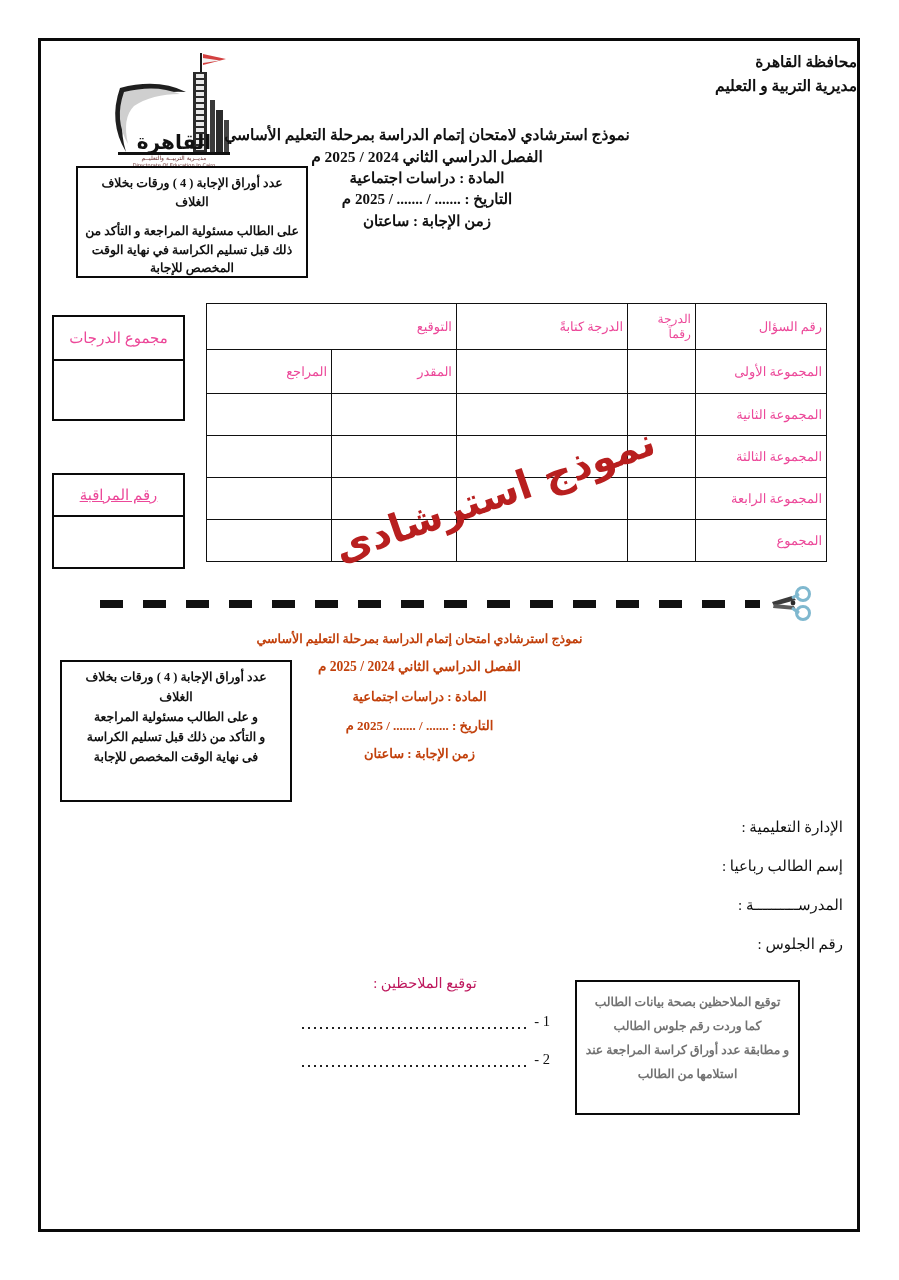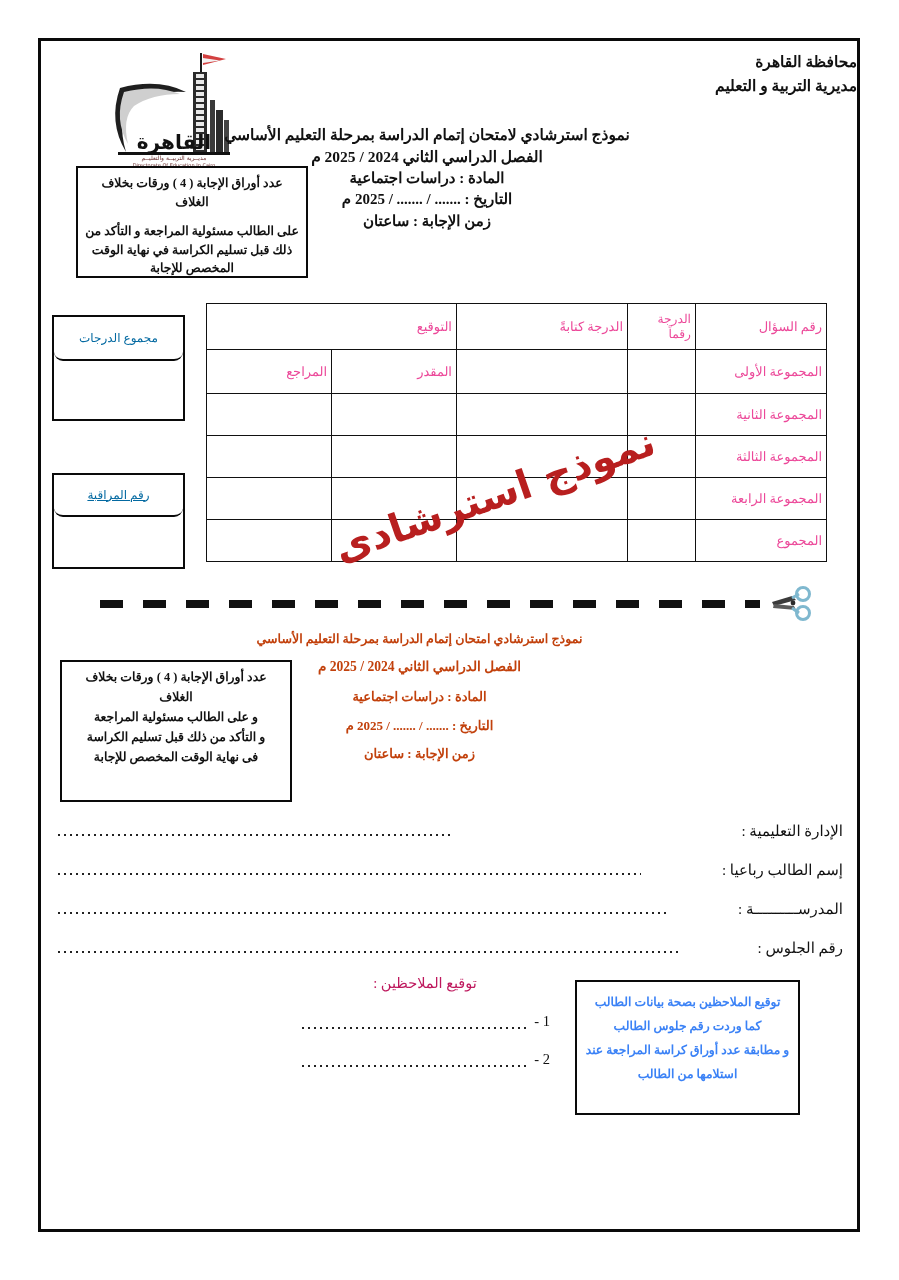--- a/index.html
+++ b/index.html
@@ -97,23 +97,22 @@
   
   .side-box {
     left: 52px;
     width: 133px;
     border: 2.5px solid #0a0a0a;
     background: #fff;
   }
   .side-box .sb-label {
     height: 44px;
     display: flex; align-items: center; justify-content: center;
-    font-size: 12px; color: #0369a1;
+    font-size: 15px; color: #ec4899;
     border-bottom: 2.5px solid #0a0a0a;
-    border-radius: 9px;
   }
   .side-box .sb-blank { height: 58px; }
   #box-total { top: 315px; }
   #box-watch { top: 473px; }
   #box-watch .sb-label { height: 42px; text-decoration: underline; }
   #box-watch .sb-blank { height: 50px; }
 
   
   #watermark {
     left: 342px; top: 432px;
@@ -173,24 +172,25 @@
     font-weight: bold;
     font-size: 12.4px;
     line-height: 1.62;
     color: #111;
   }
 
   
   #fields { left: 56px; right: 56px; top: 818px; }
   .field-row {
     display: flex;
-    align-items: center;
+    align-items: flex-start;
     direction: rtl;
     margin-bottom: 13px;
     height: 26px;
+    flex-direction: column;
   }
   .field-label {
     font-size: 15px;
     color: #111;
     white-space: nowrap;
     flex: 0 0 auto;
     padding-left: 6px;
   }
   .field-dots {
     flex: 1 1 auto;
@@ -233,21 +233,21 @@
   #obs-box {
     left: 575px; top: 980px;
     width: 225px; height: 135px;
     border: 2.5px solid #0a0a0a;
     background: #fff;
     padding: 9px 8px;
     text-align: center;
     font-weight: bold;
     font-size: 12.3px;
     line-height: 1.95;
-    color: #3b82f6;
+    color: #737373;
   }
 </style>
 </head>
 <body>
 
 <div id="page">
   <div id="frame"></div>
 
   <div class="abs" id="logo">
     <svg viewBox="0 0 160 120" xmlns="http://www.w3.org/2000/svg">

